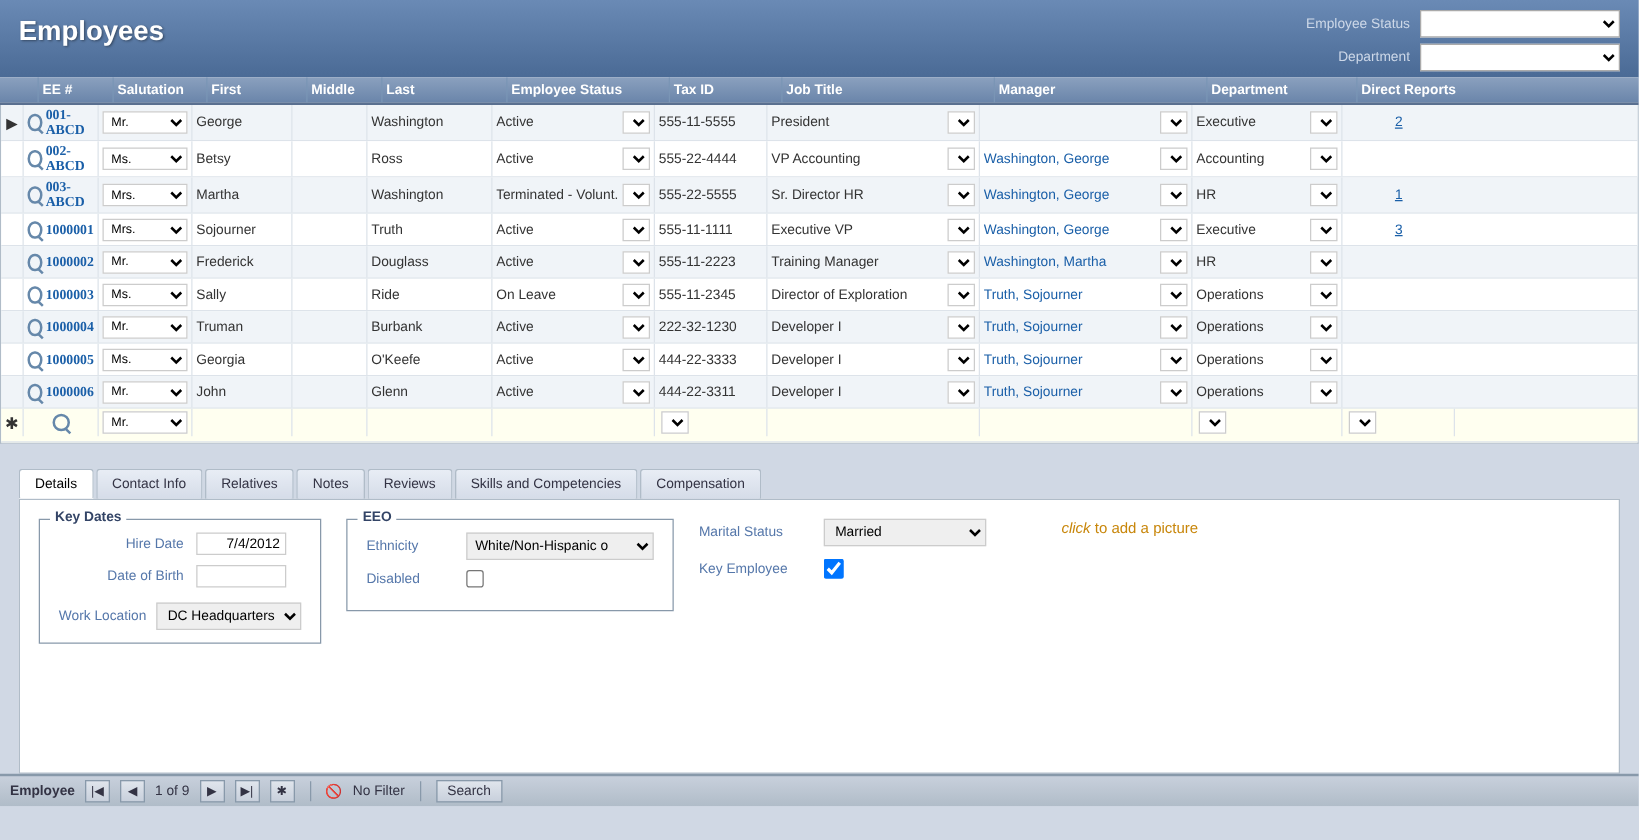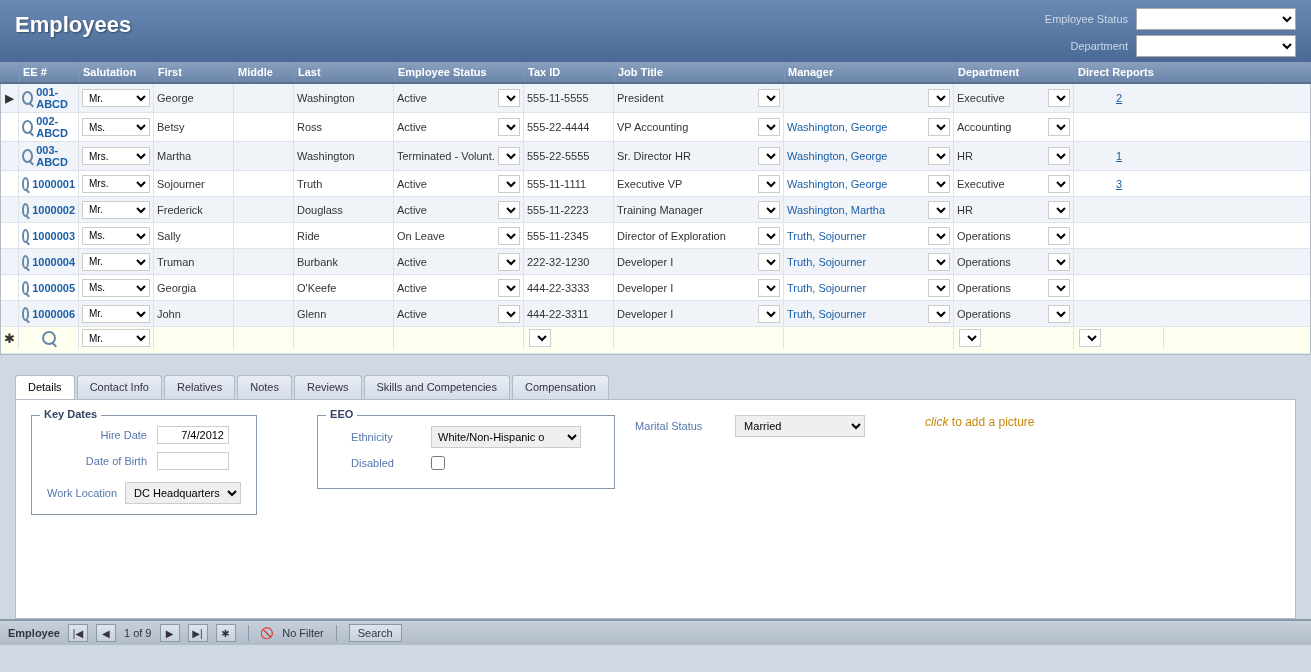--- a/index.html
+++ b/index.html
@@ -50,21 +50,21 @@
       background: #d0d8e4;
       padding: 0;
     }
 
     
     .col-headers {
       display: grid;
       grid-template-columns: 18px 60px 75px 80px 60px 100px 130px 90px 170px 170px 120px 90px;
       background: linear-gradient(to bottom, #8aa0be, #6a85aa);
       border-bottom: 2px solid #5a7090;
-      padding: 0 2px;
+      padding: 0 13px;
     }
     .col-header {
       padding: 4px 3px;
       color: white;
       font-weight: bold;
       font-size: 11px;
       border-right: 1px solid #7a95b5;
     }
     .col-header:last-child { border-right: none; }
 
@@ -110,21 +110,21 @@
       content: '';
       position: absolute;
       width: 5px;
       height: 2px;
       background: #6688aa;
       bottom: -3px;
       right: -3px;
       transform: rotate(45deg);
     }
 
-    .cell-ee { color: #1a5fa8; font-weight: bold; font-size: 11px; }
+    .cell-ee { color: #1a5fa8; font-weight: bold; font-size: 11px; font-family: Liberation Serif, serif; }
     .cell-link { color: #1a5fa8; text-decoration: underline; cursor: pointer; }
 
     .cell-input {
       width: 100%;
       border: none;
       background: transparent;
       font-size: 11px;
       font-family: Arial, sans-serif;
       color: #333;
     }
@@ -234,24 +234,23 @@
     }
     .work-location-select {
       border: 1px solid #ccc;
       font-size: 11px;
       height: 22px;
       padding: 0 4px;
     }
 
     .eeo-box {
       border: 1px solid #8899aa;
-      padding: 10px 33px;
+      padding: 10px 15px;
       position: relative;
       min-width: 200px;
-      margin-left: 40px;
     }
     .eeo-row {
       display: flex;
       align-items: center;
       margin-bottom: 8px;
       gap: 10px;
     }
     .eeo-label {
       color: #5577aa;
       font-size: 11px;
@@ -843,20 +842,24 @@
       <div class="marital-section">
         <div class="marital-row">
           <span class="marital-label">Marital Status</span>
           <select class="marital-select">
             <option>Married</option>
             <option>Single</option>
             <option>Divorced</option>
             <option>Widowed</option>
           </select>
         </div>
+        <div class="marital-row">
+          <span class="marital-label">Key Employee</span>
+          <input type="checkbox" class="key-employee-check" checked="" style="">
+        </div>
       </div>
 
       <div class="picture-area">
         <span class="click-text">click</span>
         <span> to add a picture</span>
       </div>
     </div>
   </div>
 </div>
 

